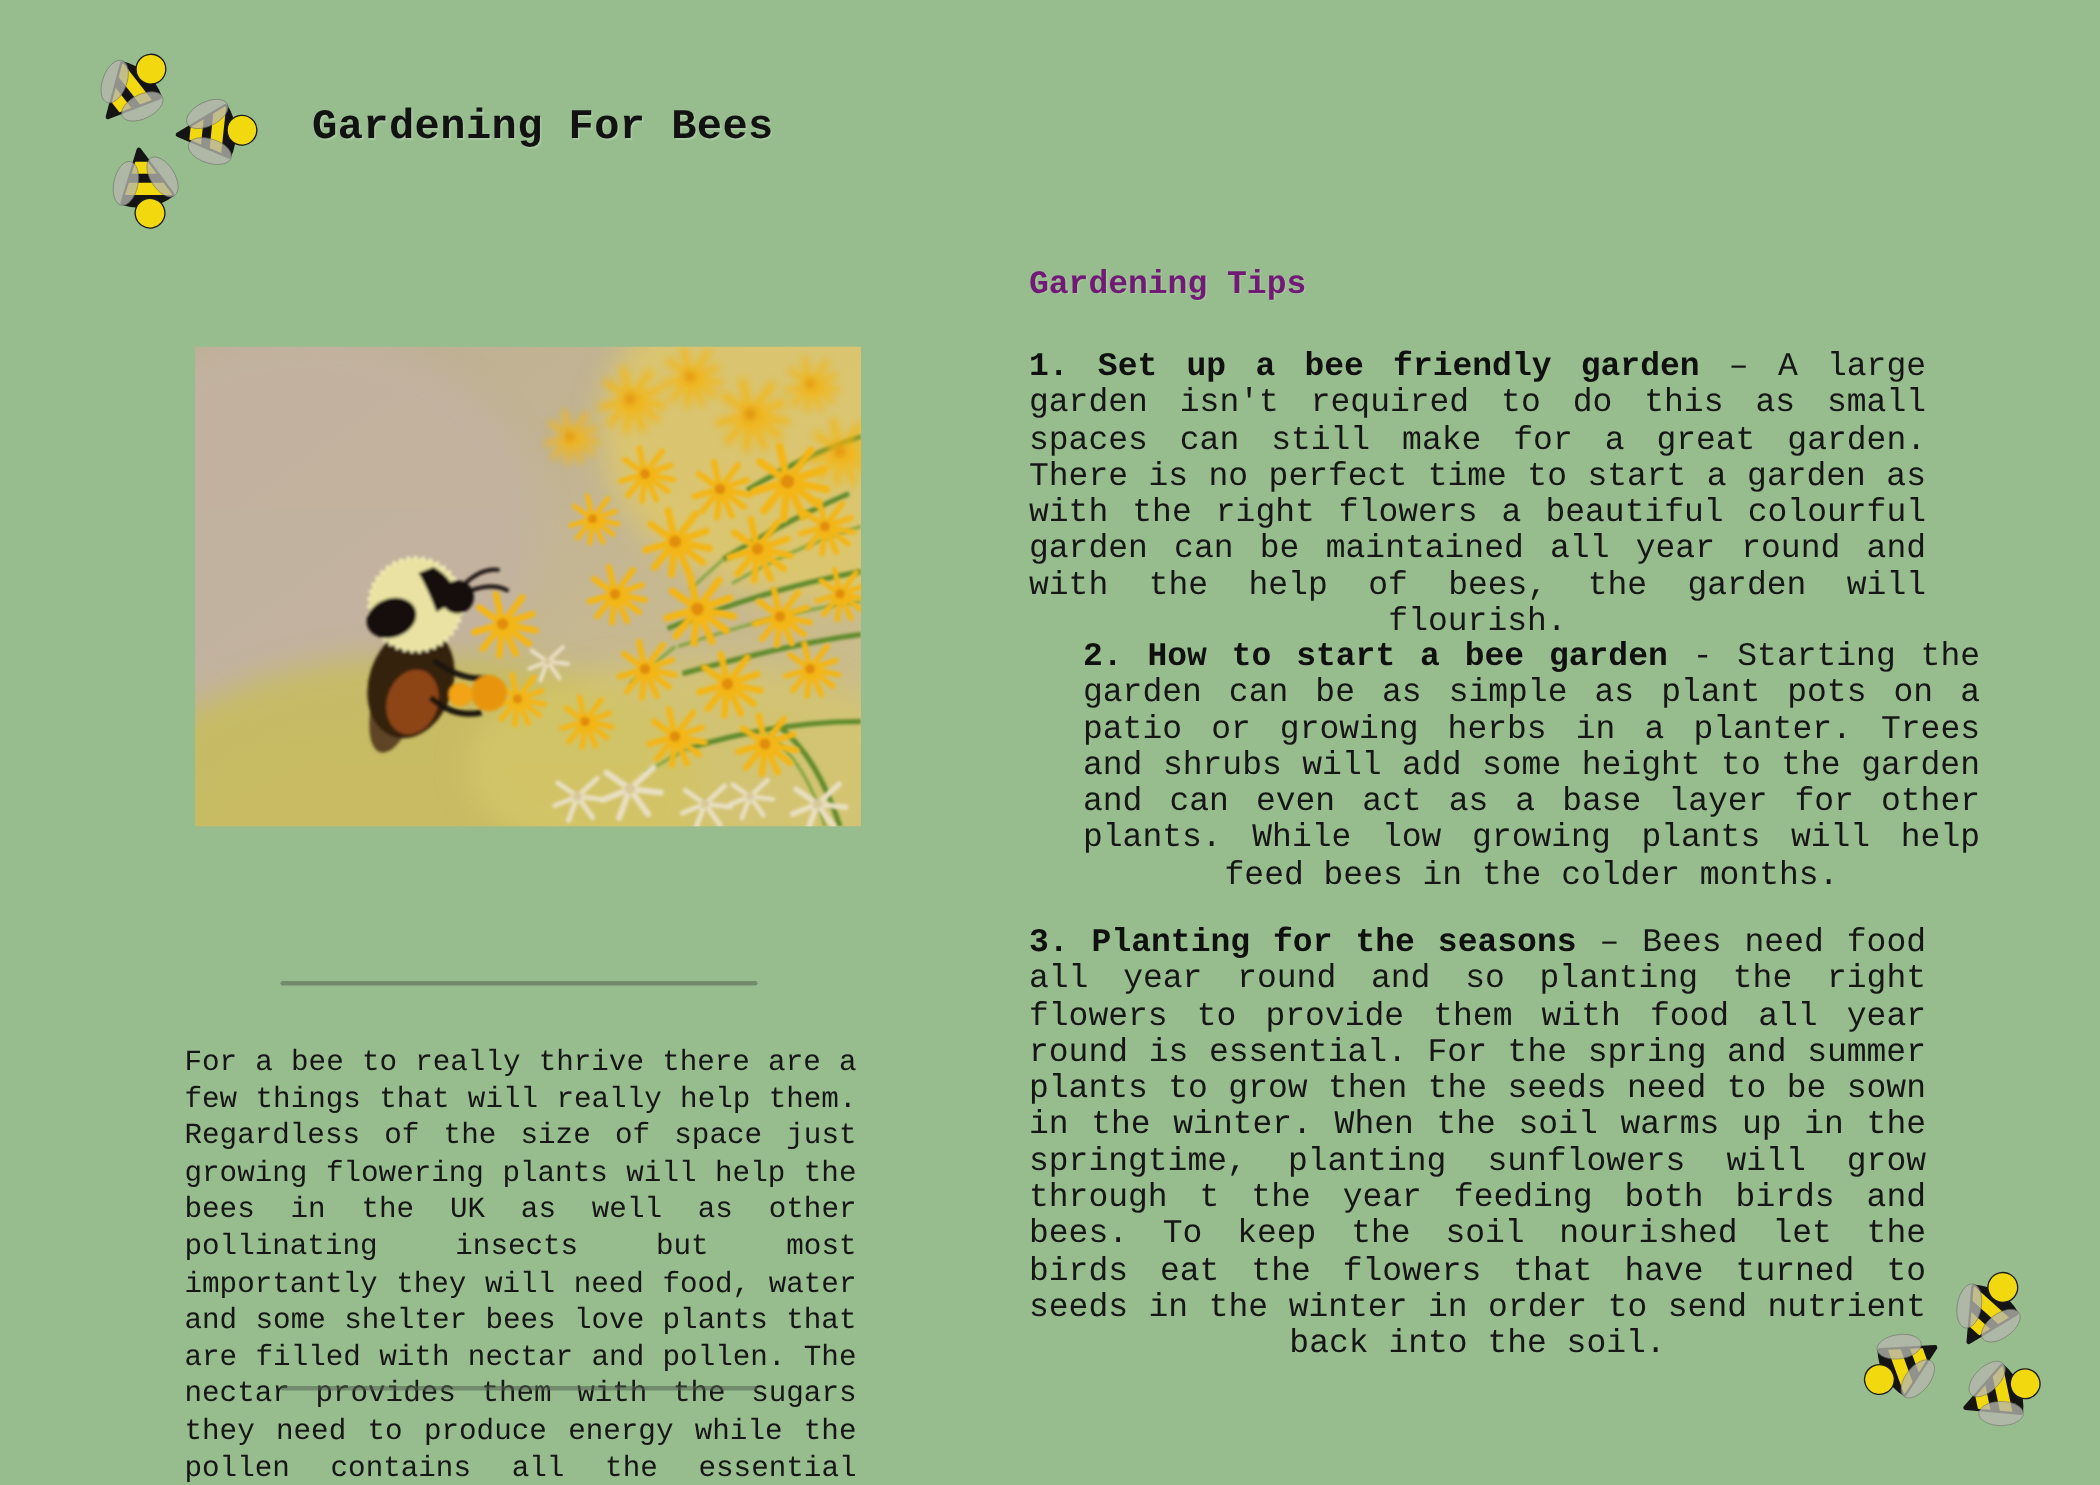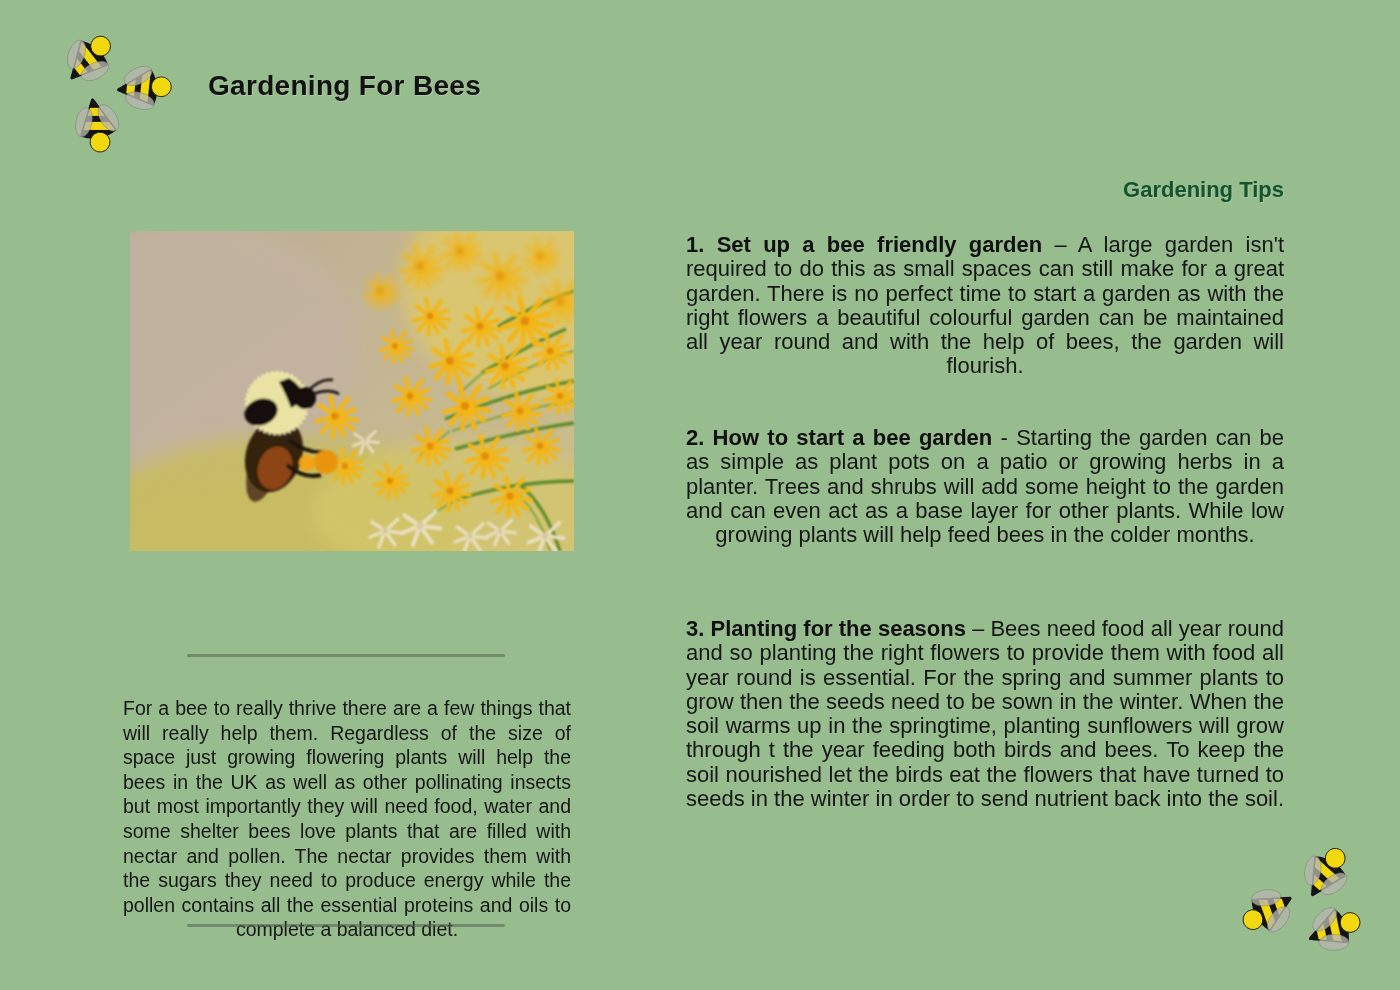--- a/index.html
+++ b/index.html
@@ -2,33 +2,33 @@
 <html><head>
 <meta charset="utf-8">
 <style>
   * { margin:0; padding:0; box-sizing:border-box; }
   html,body { width:1400px; height:990px; }
   body {
     font-family: "Liberation Sans", "DejaVu Sans", sans-serif;
     background:#97bd8e;
     overflow:hidden;
   }
-  .page { position:relative; width:1400px; height:990px; background:#97bd8e; }
+  .page { position:relative; width:1400px; height:990px; background:#97bd8e;font-family:Liberation Mono, monospace; }
 
   .defs-svg { position:absolute; width:0; height:0; }
 
   .title {
     position:absolute; left:208px; top:70px;
     font-size:28px; font-weight:700; color:#121212; letter-spacing:0.3px;
     text-shadow:1px 1px 0 rgba(255,255,255,0.18);
   }
 
   .tips-heading {
     position:absolute; left:686px; top:177px; width:598px;
-    text-align:right; font-size:22px; font-weight:700; color:#14532d;
+    text-align:left; font-size:22px; font-weight:700; color:#701a75;
     text-shadow:1px 1px 0 rgba(255,255,255,0.15);
   }
 
   .photo {
     position:absolute; left:130px; top:231px; width:444px; height:320px;
     overflow:hidden;
   }
   .photo svg { display:block; width:100%; height:100%; }
 
   .rule {
@@ -44,21 +44,21 @@
     text-align:justify; text-align-last:center;
   }
 
   .tip {
     position:absolute; left:686px; width:598px;
     font-size:22px; line-height:24.3px; color:#161616;
     text-align:justify; text-align-last:center;
   }
   .tip b { font-weight:700; color:#101010; }
   .tip-1 { top:233px; }
-  .tip-2 { top:426px; }
+  .tip-2 { top:426px;margin-left:36px; }
   .tip-3 { top:617px; }
 
   .bee { position:absolute; width:62px; height:62px; }
   .bee svg { width:100%; height:100%; overflow:visible; }
   .bee-1 { left:58px;   top:28px;  transform:rotate(-48deg); }
   .bee-2 { left:113px;  top:57px;  transform:rotate(-4deg);  }
   .bee-3 { left:66px;   top:94px;  transform:rotate(80deg);  }
   .bee-4 { left:1295px; top:842px; transform:rotate(-58deg); }
   .bee-5 { left:1237px; top:880px; transform:rotate(150deg); }
   .bee-6 { left:1303px; top:898px; transform:rotate(-22deg); }

